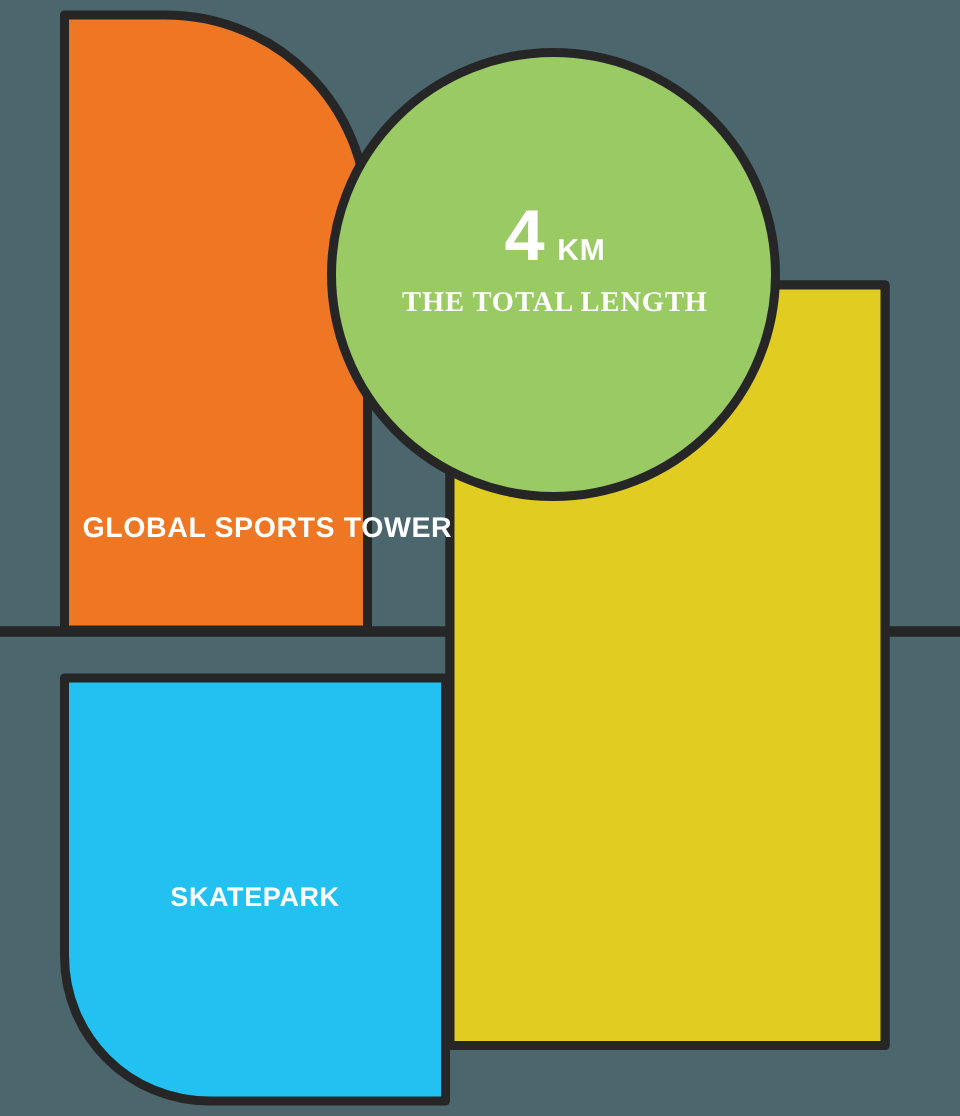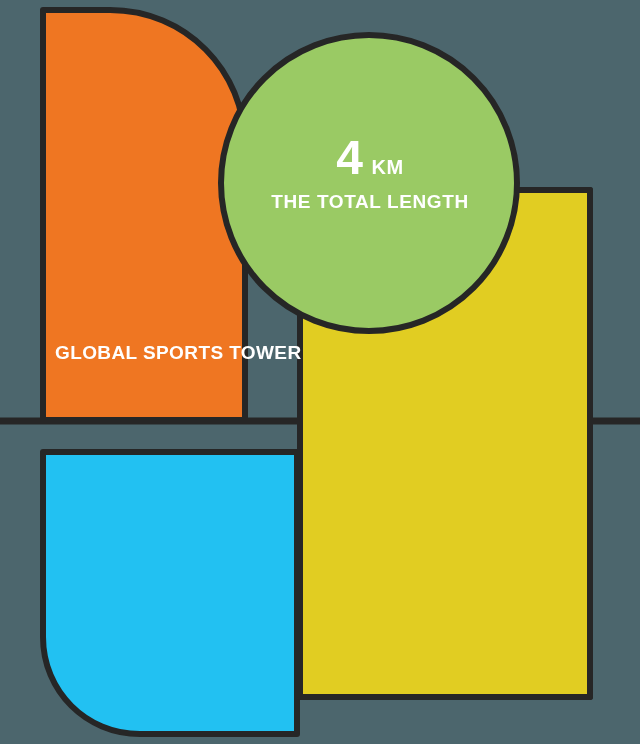--- a/index.html
+++ b/index.html
@@ -42,20 +42,21 @@
     display: block;
   }
   .stat-unit {
     font-weight: bold;
     letter-spacing: 0.5px;
   }
   .stat-caption {
     font-weight: bold;
     letter-spacing: 0.6px;
     display: block;
+    font-family: Liberation Serif, serif;
   }
   .plain-label {
     font-weight: bold;
     letter-spacing: 0.4px;
     white-space: nowrap;
   }
 
   
   #green-stat {
     left: 210px;
@@ -150,15 +151,18 @@
       <span class="stat-caption">THE TOTAL LENGTH</span>
     </div>
 
     <div class="label-block" id="orange-label">
       <span class="plain-label">GLOBAL SPORTS TOWER</span>
     </div>
 
     <div class="label-block" id="yellow-stat">
     </div>
 
+    <div class="label-block" id="blue-label">
+      <span class="plain-label">SKATEPARK</span>
+    </div>
 
   </div>
 </div>
 
 </body></html>

